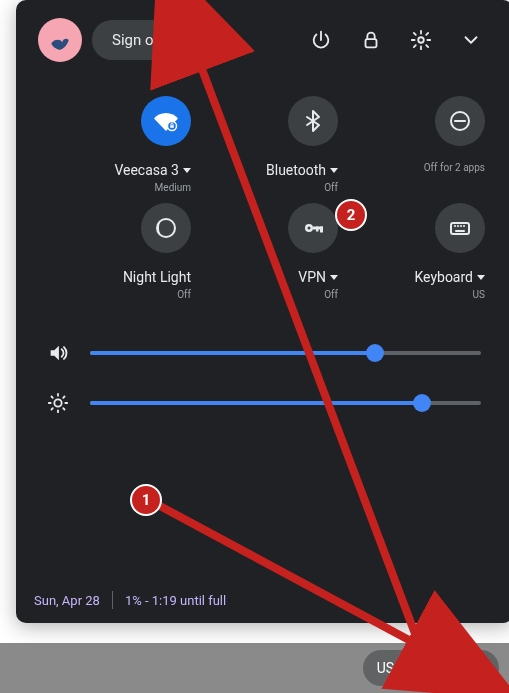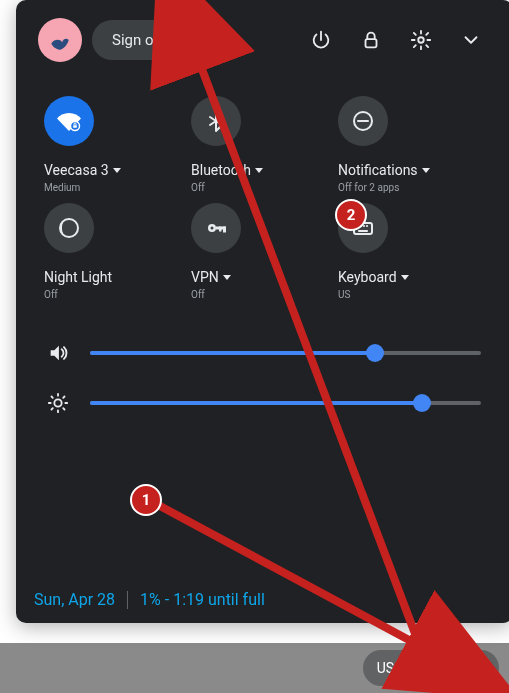--- a/index.html
+++ b/index.html
@@ -8,38 +8,38 @@
   
   .toprow{display:flex;align-items:center;gap:10px;padding:18px 22px 6px 22px}
   .avatar{width:44px;height:44px;border-radius:50%;background:#f6a6b2;display:flex;align-items:center;justify-content:center;flex:0 0 auto}
   .avatar svg{width:26px;height:26px}
   .signout{background:#3c4043;color:#e8eaed;border-radius:22px;height:40px;padding:0 20px;display:flex;align-items:center;font-size:15px;flex:0 0 auto;cursor:pointer}
   .icnbtn{width:40px;height:40px;border-radius:50%;display:flex;align-items:center;justify-content:center;cursor:pointer;flex:0 0 auto}
   .icnbtn svg{width:22px;height:22px;stroke:#e8eaed;fill:none;stroke-width:2}
   .spacer{flex:1}
   
   .tiles{display:grid;grid-template-columns:repeat(3,1fr);gap:10px 0;padding:28px 28px 8px 28px}
-  .tile{display:flex;flex-direction:column;align-items:flex-start;text-align:center}
+  .tile{display:flex;flex-direction:column;align-items:flex-end;text-align:center}
   .tile .circle{width:50px;height:50px;border-radius:50%;background:#3c4043;display:flex;align-items:center;justify-content:center;margin-bottom:16px}
   .tile .circle.active{background:#1a73e8}
   .tile .circle svg{width:24px;height:24px;fill:none;stroke:#e8eaed;stroke-width:2}
   .tile .circle.active svg{stroke:#fff;fill:#fff}
   .tlabel{font-size:14px;color:#e8eaed;display:flex;align-items:center;gap:4px;margin-bottom:4px}
   .caret{width:0;height:0;border-left:4px solid transparent;border-right:4px solid transparent;border-top:5px solid #e8eaed;display:inline-block}
   .tsub{font-size:10px;color:#9aa0a6}
   
   .sliders{padding:20px 32px 10px 28px}
   .srow{display:flex;align-items:center;gap:18px;height:50px}
   .sicon{width:28px;height:28px;display:flex;align-items:center;justify-content:center;flex:0 0 auto}
   .sicon svg{width:22px;height:22px;fill:#e8eaed}
   .track{position:relative;flex:1;height:4px;background:#5f6368;border-radius:2px}
   .fill{position:absolute;left:0;top:0;height:100%;background:#4285f4;border-radius:2px}
   .thumb{position:absolute;top:50%;width:18px;height:18px;background:#4285f4;border-radius:50%;transform:translate(-50%,-50%)}
   
-  .pstatus{position:absolute;left:18px;bottom:14px;display:flex;align-items:center;font-size:16px;color:#0ea5e9}
+  .pstatus{position:absolute;left:18px;bottom:14px;display:flex;align-items:center;font-size:13px;color:#c4b5fd}
   .pstatus .div{width:1px;height:18px;background:#5f6368;margin:0 12px}
   
   .shelfbg{position:absolute;left:0;bottom:0;width:100%;height:50px;background:#8a8a8a}
   .tray{position:absolute;right:10px;bottom:7px;height:36px;background:rgba(32,33,36,.38);border-radius:18px;display:flex;align-items:center;padding:0 14px;gap:8px;color:#fff;font-size:14px}
   .tray svg{width:16px;height:16px;fill:#fff}
   
   .marker{position:absolute;width:28px;height:28px;border-radius:50%;background:#c5221f;border:2px solid #fff;color:#fff;font-weight:bold;font-size:15px;display:flex;align-items:center;justify-content:center;z-index:50}
   .arrowlayer{position:absolute;left:0;top:0;width:509px;height:693px;pointer-events:none;z-index:40}
 </style>
 </head>
@@ -117,24 +117,20 @@
         <div class="tsub">Off</div>
       </div>
 
       <div class="tile">
         <div class="circle">
           <svg viewBox="0 0 24 24">
               <circle cx="12" cy="12" r="9"></circle>
               <line x1="7" y1="12" x2="17" y2="12" stroke-linecap="round"></line>
             </svg>
         </div>
-        <div class="tlabel">
-            <span>Notifications</span>
-            <span class="caret"></span>
-          </div>
         <div class="tsub">Off for 2 apps</div>
       </div>
 
       <div class="tile">
         <div class="circle">
           <svg viewBox="0 0 24 24">
               <circle cx="12" cy="12" r="9"></circle>
               <path d="M12 3a9 9 0 0 0 0 18c-5 0-7-4-7-9s2-9 7-9z" fill="#e8eaed" stroke="none"></path>
             </svg>
         </div>

